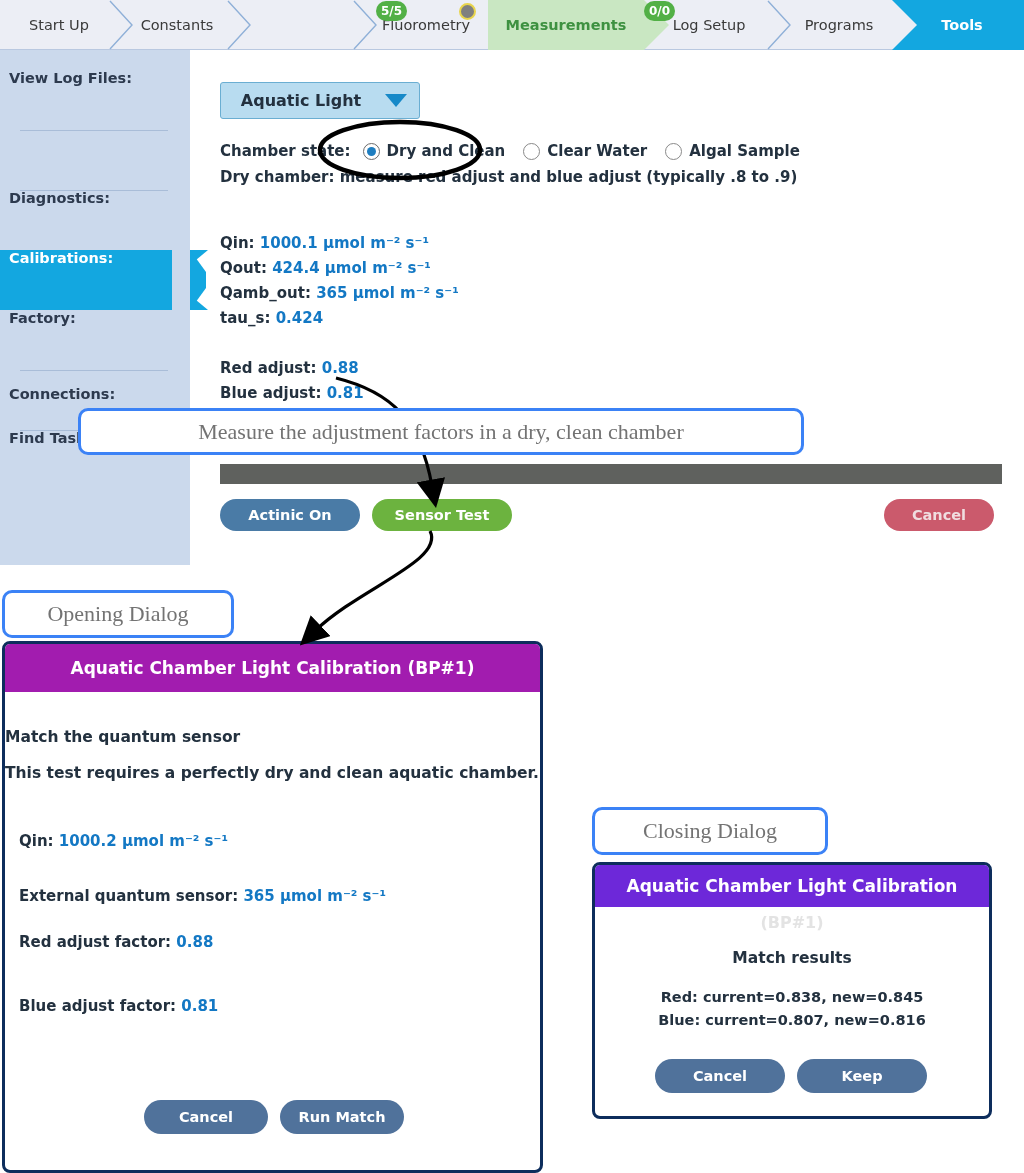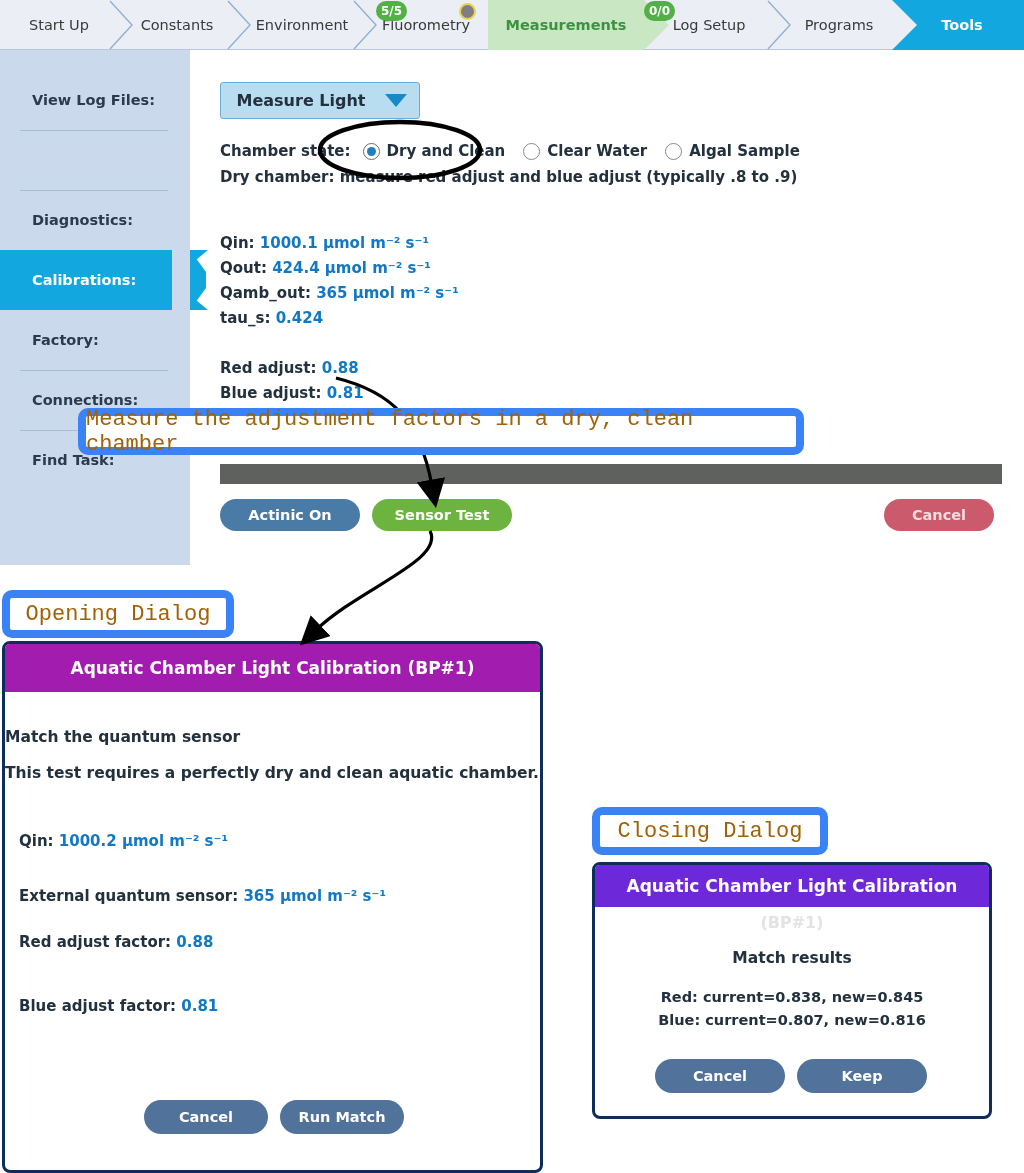--- a/index.html
+++ b/index.html
@@ -28,22 +28,22 @@
     height:20px;min-width:30px;padding:0 5px;box-sizing:border-box;
   }
   .dotbadge{
     position:absolute;z-index:6;width:17px;height:17px;border-radius:50%;
     background:#7f7f7f;border:2px solid #e8d44d;box-sizing:border-box;
   }
 
   
   #sidebar{position:absolute;left:0;top:50px;width:190px;height:515px;background:#cbd9ec;}
   .side-item{
-    position:absolute;left:0;width:172px;height:60px;display:flex;align-items:center;
-    box-sizing:border-box;padding-left:32px;font-size:14.5px;font-weight:700;color:#2d3a4e;
+    position:absolute;left:0;width:172px;height:60px;display:flex;align-items:flex-start;
+    box-sizing:border-box;padding-left:9px;font-size:14.5px;font-weight:700;color:#2d3a4e;
   }
   .side-item .sl{position:relative;z-index:2;}
   .side-sep{position:absolute;left:20px;width:148px;height:1px;background:#a9bdd8;}
   .side-item.active{background:#13a7e0;color:#ffffff;}
 
   
   #main{position:absolute;left:190px;top:50px;width:834px;height:515px;background:#fff;}
 
   .dropdown{
     position:absolute;left:220px;top:82px;width:200px;height:37px;
@@ -96,23 +96,23 @@
     background:#ffffff;border:3px solid #0d2d5c;border-radius:8px;box-sizing:border-box;overflow:hidden;
   }
   #dlg-close .titlebar{
     height:42px;background:#6d28d9;color:#fff;display:flex;align-items:center;justify-content:center;
     font-size:17px;font-weight:700;
   }
   .ghost{position:absolute;width:100%;text-align:center;font-size:16px;font-weight:700;color:#e3e3e3;}
 
   
   .callout{
-    position:absolute;background:#ffffff;border:8px solid #3b82f6;border-radius:10px;
+    position:absolute;background:#ffffff;border:3px solid #3b82f6;border-radius:10px;
     display:flex;align-items:center;justify-content:center;box-sizing:border-box;z-index:40;
-    font-family:Liberation Mono, monospace;color:#a16207;
+    font-family:Liberation Serif, serif;color:#737373;
   }
   #anno-svg{position:absolute;left:0;top:0;width:1024px;height:1173px;z-index:35;pointer-events:none;}
 </style>
 </head>
 <body>
 
 <div id="topnav">
 
   <svg class="measure-bg" style="left:488px;width:182px;" width="182" height="50">
     <polygon points="0,0 156,0 181,25 156,50 0,50" fill="#c9e7c2"></polygon>
@@ -129,23 +129,20 @@
       <polyline points="2,1 24,25 2,49" fill="none" stroke="#8fb0d8" stroke-width="1.4"></polyline>
     </svg>
 
   <div class="navtab" style="left:118px;width:118px;">
       <span class="lbl">Constants</span>
     </div>
   <svg class="chev" style="left:226px;" width="26" height="50">
       <polyline points="2,1 24,25 2,49" fill="none" stroke="#8fb0d8" stroke-width="1.4"></polyline>
     </svg>
 
-  <div class="navtab" style="left:240px;width:124px;">
-      <span class="lbl">Environment</span>
-    </div>
   <div class="badge" style="left:376px;top:1px;">5/5</div>
   <svg class="chev" style="left:352px;" width="26" height="50">
       <polyline points="2,1 24,25 2,49" fill="none" stroke="#8fb0d8" stroke-width="1.4"></polyline>
     </svg>
 
   <div class="navtab" style="left:364px;width:124px;">
       <span class="lbl">Fluorometry</span>
     </div>
   <div class="dotbadge" style="left:459px;top:3px;"></div>
 
@@ -186,40 +183,40 @@
 
   <div class="side-item active" style="top:200px;">
       <span class="sl">Calibrations:</span>
     </div>
 
   <div class="side-item" style="top:260px;">
       <span class="sl">Factory:</span>
     </div>
   <div class="side-sep" style="top:320px;"></div>
 
-  <div class="side-item" style="top:320px;">
+  <div class="side-item" style="top:336px;">
       <span class="sl">Connections:</span>
     </div>
   <div class="side-sep" style="top:380px;"></div>
 
   <div class="side-item" style="top:380px;">
       <span class="sl">Find Task:</span>
     </div>
 </div>
 
 <svg style="position:absolute;left:190px;top:250px;z-index:5;" width="18" height="60">
   <polygon points="0,0 0,60 0,60 18,60 18,0" fill="#13a7e0"></polygon>
   <polygon points="18,0 18,60 0,45 0,15" fill="#ffffff"></polygon>
   <polygon points="0,0 0,60 16,38 16,22" fill="#13a7e0"></polygon>
 </svg>
 
 <div id="main"></div>
 
 <div class="dropdown">
-  <span class="ddlabel">Measure Light</span>
+  <span class="ddlabel">Aquatic Light</span>
   <span class="ddarrow">
     <svg width="22" height="13" viewBox="0 0 22 13">
         <polygon points="0,0 22,0 11,13" fill="#1689c8"></polygon>
       </svg>
   </span>
 </div>
 
 <div class="row-chamber">
   <span style="margin-right:12px;">Chamber state:</span>
   <span class="ropt">

